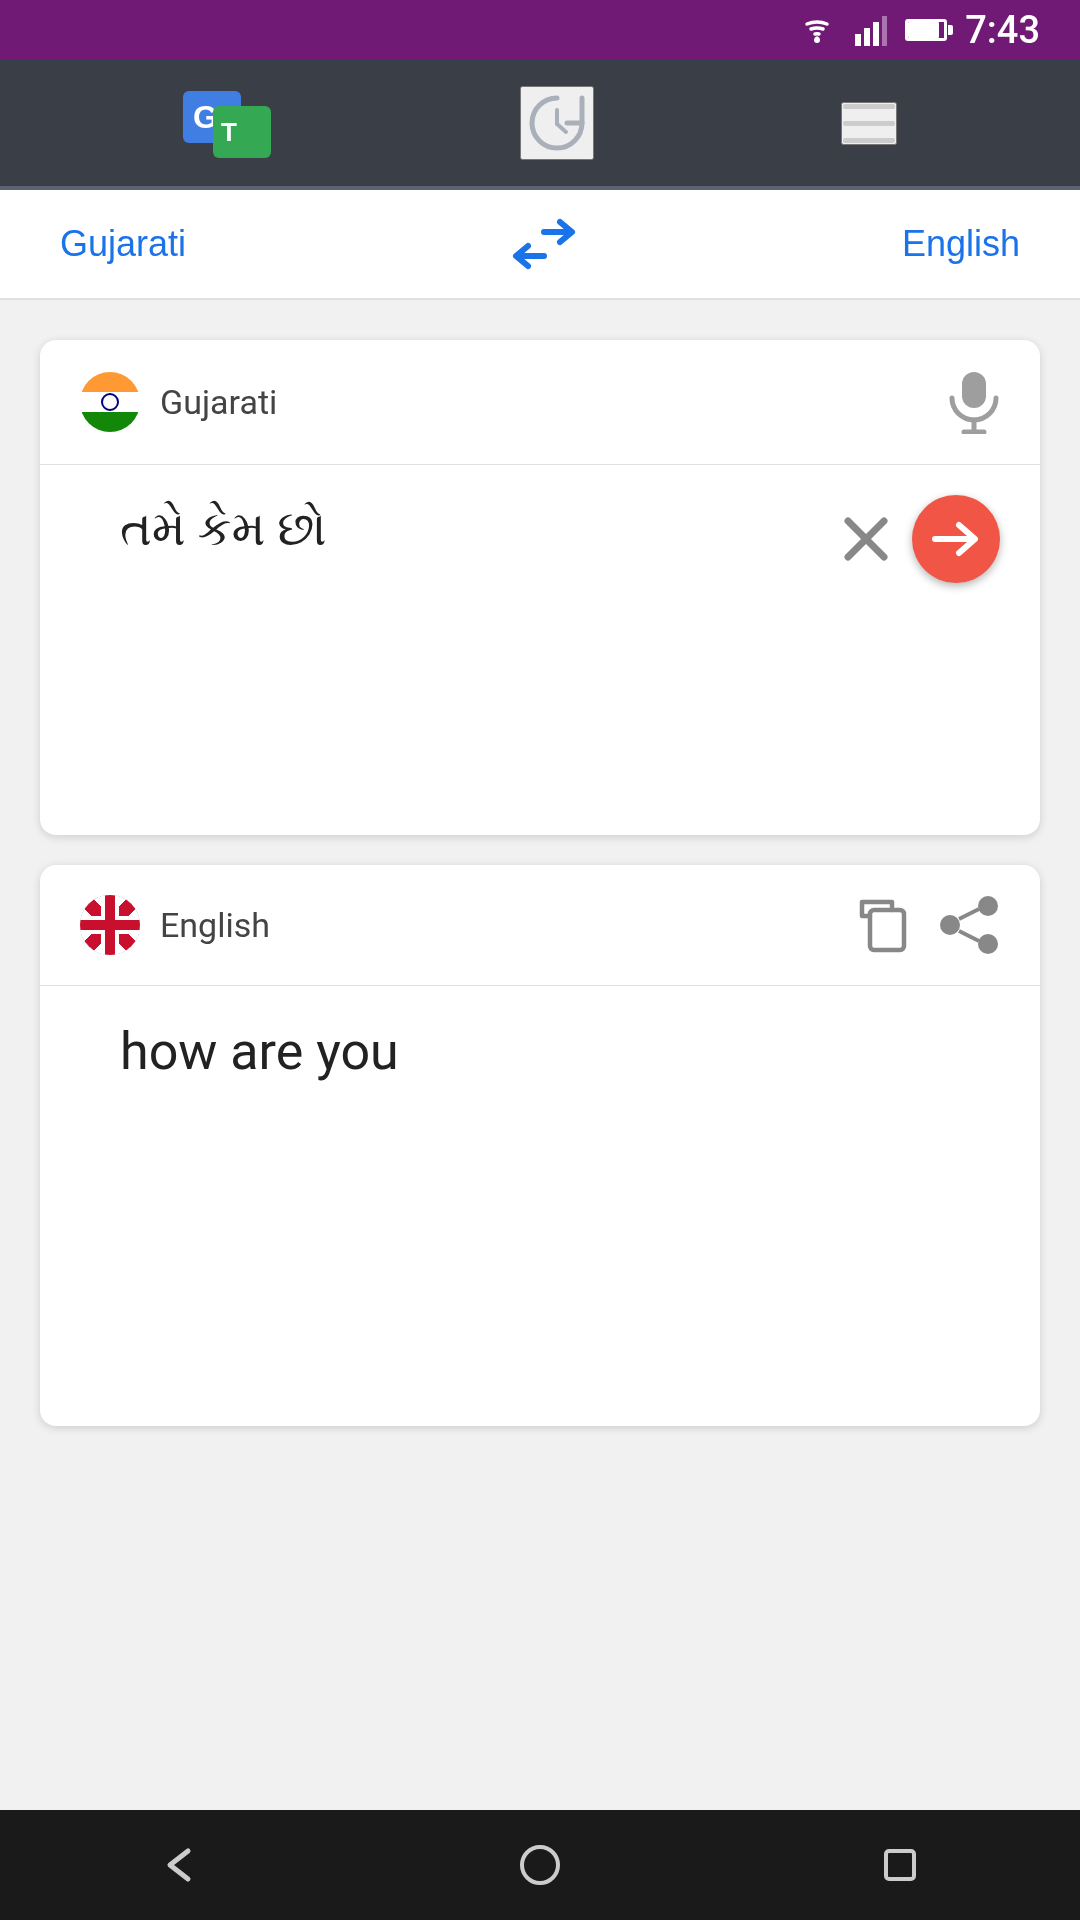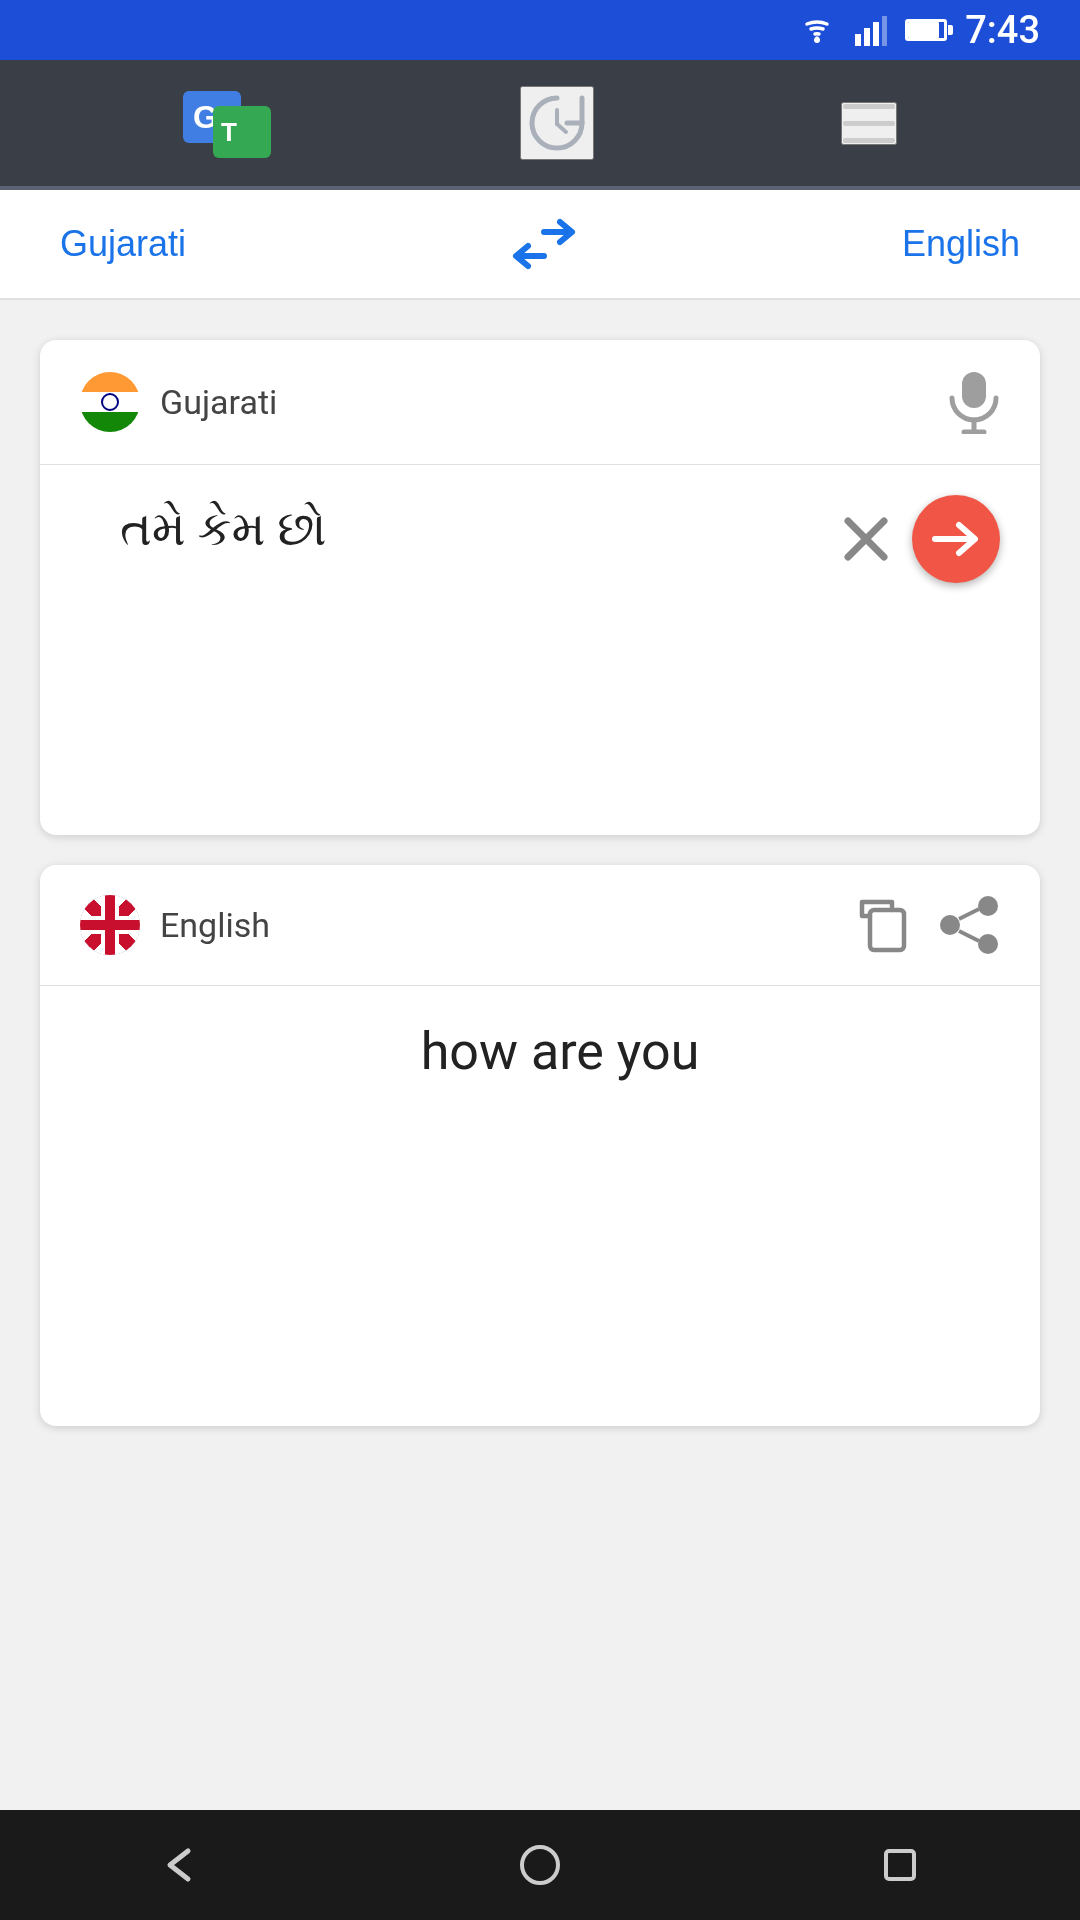--- a/index.html
+++ b/index.html
@@ -15,21 +15,21 @@
       background: #f1f1f1;
       font-family: 'Roboto', Arial, sans-serif;
       overflow: hidden;
       position: relative;
     }
 
     
     .status-bar {
       width: 100%;
       height: 60px;
-      background: #1d4ed8;
+      background: #701a75;
       display: flex;
       align-items: center;
       justify-content: flex-end;
       padding: 0 40px;
       gap: 20px;
     }
 
     .status-icons {
       display: flex;
       align-items: center;
@@ -524,21 +524,21 @@
             <circle cx="50" cy="10" r="10" fill="#888"></circle>
             <circle cx="50" cy="48" r="10" fill="#888"></circle>
             <circle cx="12" cy="29" r="10" fill="#888"></circle>
             <line x1="21" y1="23" x2="41" y2="13" stroke="#888" stroke-width="4"></line>
             <line x1="21" y1="35" x2="41" y2="45" stroke="#888" stroke-width="4"></line>
           </svg>
         </button>
       </div>
     </div>
 
-    <div class="card-body" style="min-height: 440px; text-align: center;">
+    <div class="card-body" style="min-height: 440px;">
       <span class="translated-text">how are you</span>
     </div>
   </div>
 
 </div>
 
 <div class="nav-bar">
 
   <button class="nav-btn">
     <svg width="44" height="44" viewBox="0 0 44 44" fill="none">

